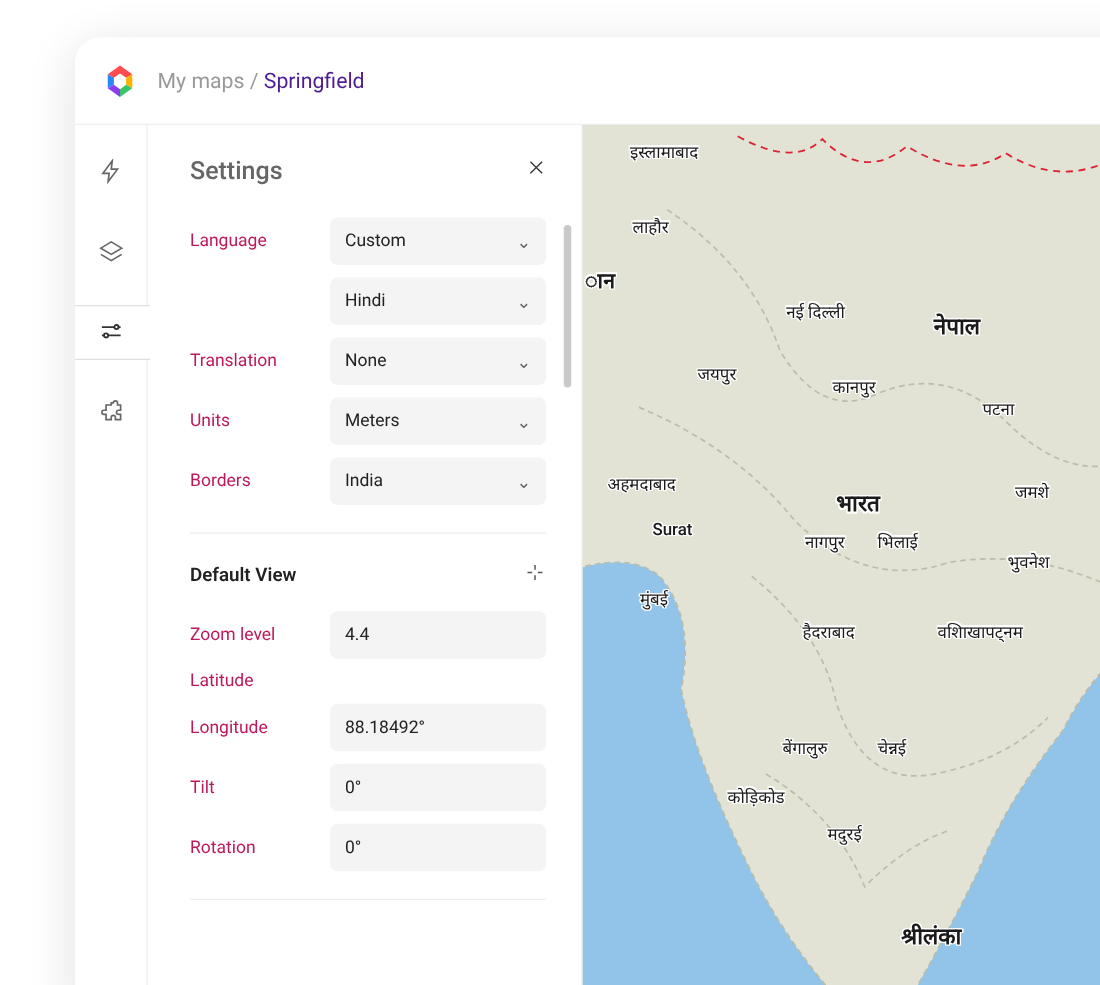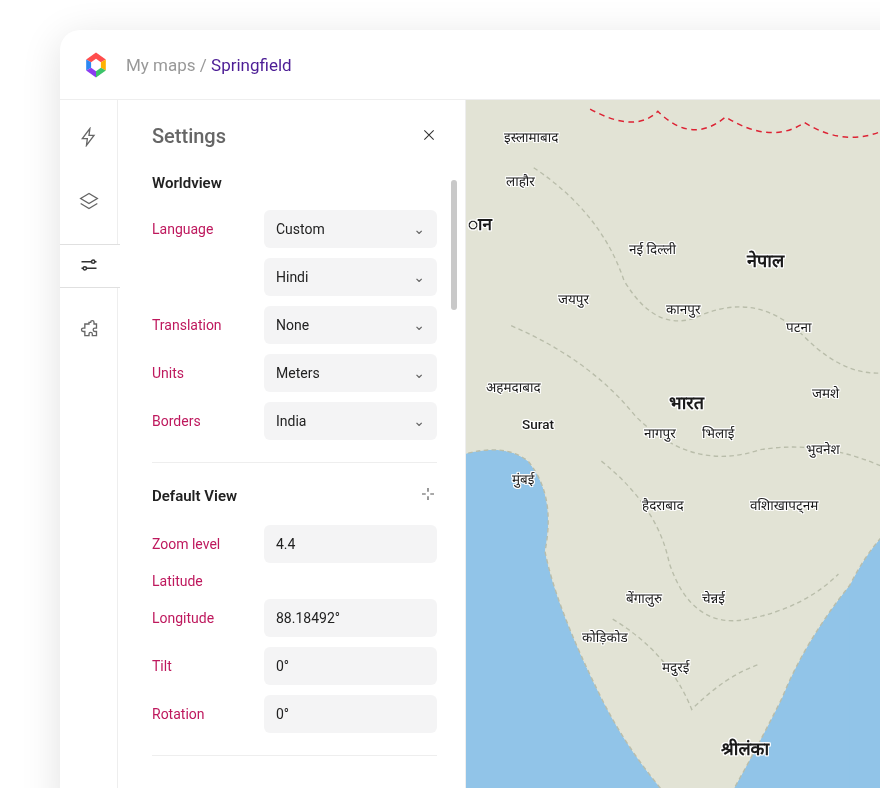--- a/index.html
+++ b/index.html
@@ -160,21 +160,20 @@
       <div class="panel-scrollbar"></div>
       <h1>
         <span>Settings</span>
         <span class="close-x">
           <svg width="16" height="16" viewBox="0 0 24 24" stroke="#333" stroke-width="1.6" fill="none">
               <path d="M5 5l14 14M19 5 5 19"></path>
             </svg>
         </span>
       </h1>
 
-      <div class="section-title">Worldview</div>
 
       <div class="row">
         <div class="label">Language</div>
         <div class="select">
           <span>Custom</span>
           <span class="chev">⌄</span>
         </div>
       </div>
       <div class="row">
         <div class="label"></div>
@@ -259,21 +258,21 @@
         <ellipse cx="260" cy="655" rx="28" ry="40" fill="#e2e3d5" stroke="#b9bdaa" stroke-width="1.2" stroke-dasharray="4 3"></ellipse>
 
         <path class="land" style="fill:none" d="M 60 60 Q 120 100 140 160 Q 170 210 210 190 Q 260 170 300 210 Q 340 250 380 240"></path>
         <path class="land" style="fill:none" d="M 40 200 Q 110 230 150 280 Q 200 330 260 310 Q 320 300 380 330"></path>
         <path class="land" style="fill:none" d="M 120 320 Q 170 360 180 410 Q 200 470 250 460 Q 300 450 330 420"></path>
         <path class="land" style="fill:none" d="M 130 460 Q 180 490 200 540 Q 230 510 260 500"></path>
 
         <path class="intl" d="M 110 8 Q 150 30 170 10 Q 200 40 230 15 Q 270 40 300 20 Q 340 45 380 22 Q 400 35 420 25"></path>
       </svg>
       <div id="map-labels">
-          <div class="city-label " style="left: 38px; top: 28px;">इस्लामाबाद</div>
+          <div class="city-label " style="left: 38px; top: 12px;">इस्लामाबाद</div>
           <div class="city-label " style="left: 40px; top: 72px;">लाहौर</div>
           <div class="city-label big" style="left: 2px; top: 112px;">ान</div>
           <div class="city-label " style="left: 128px; top: 140px; margin-left: 35px;">नई दिल्ली</div>
           <div class="city-label country" style="left: 268px; top: 148px;">नेपाल</div>
           <div class="city-label " style="left: 92px; top: 190px;">जयपुर</div>
           <div class="city-label " style="left: 200px; top: 200px;">कानपुर</div>
           <div class="city-label " style="left: 320px; top: 218px;">पटना</div>
           <div class="city-label " style="left: 20px; top: 278px;">अहमदाबाद</div>
           <div class="city-label country" style="left: 190px; top: 290px;">भारत</div>
           <div class="city-label " style="left: 346px; top: 284px;">जमशे</div>

